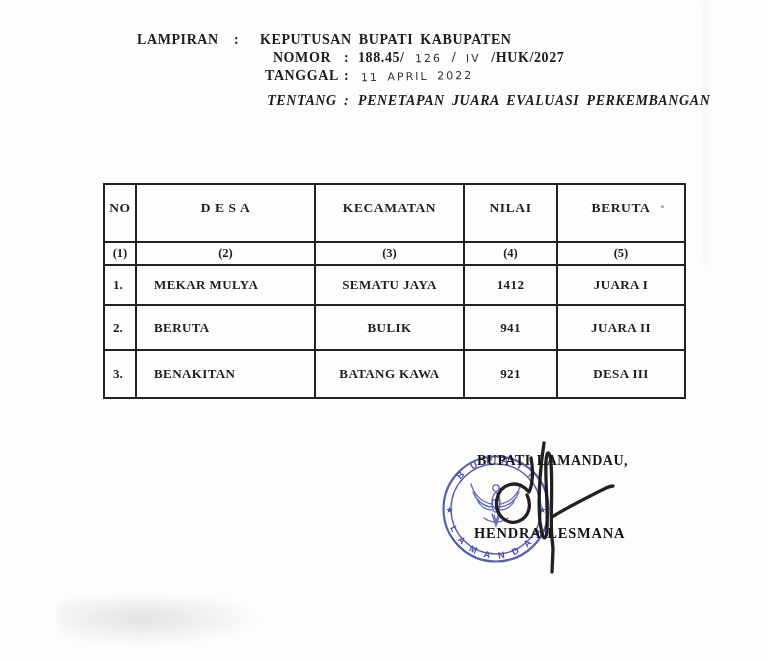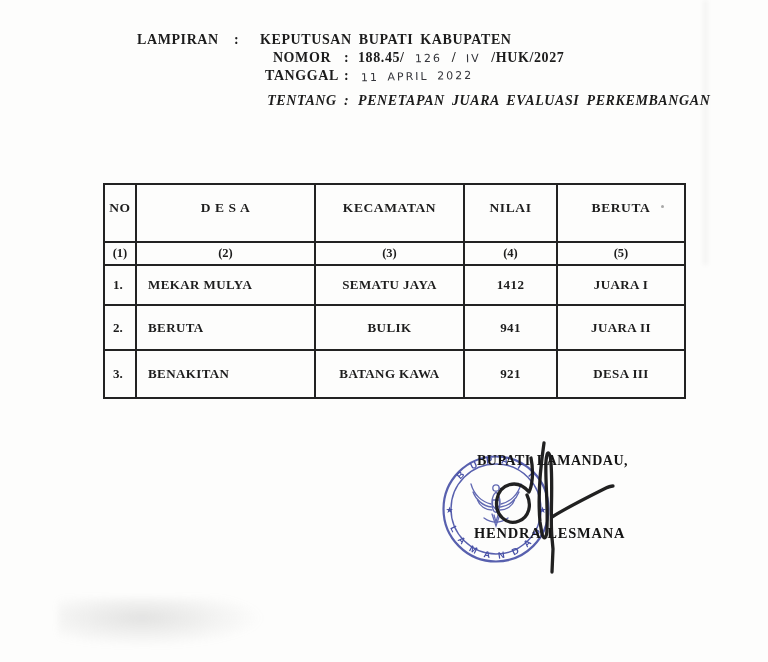--- a/index.html
+++ b/index.html
@@ -35,21 +35,21 @@
     border-collapse:collapse;table-layout:fixed;
   }
   .tbl td,.tbl th{
     border:2px solid #222222;overflow:hidden;
     font-weight:700;color:#1d1d1d;
   }
   .tbl th{font-size:13.5px;letter-spacing:0.6px;text-align:center;vertical-align:middle;padding-bottom:12px;}
   .rowNums td{font-size:12.5px;text-align:center;height:19px;padding:1px 0;}
   .dataRow td{font-size:13px;vertical-align:middle;}
   .dataRow .cNo{padding-left:8px;}
-  .dataRow .cDesa{padding-left:11px;letter-spacing:0.4px;}
+  .dataRow .cDesa{padding-left:17px;letter-spacing:0.4px;}
   .dataRow .cKec,.dataRow .cNilai,.dataRow .cJuara{text-align:center;letter-spacing:0.4px;}
   .hRow{height:58px;}
   .r1{height:40px;}
   .r2{height:45px;}
   .r3{height:48px;}
   
   .stamp{position:absolute;left:438px;top:450px;}
   .sigtitle{
     position:absolute;left:477px;top:453px;
     font-size:14px;font-weight:700;letter-spacing:0.5px;word-spacing:2px;color:#151515;

